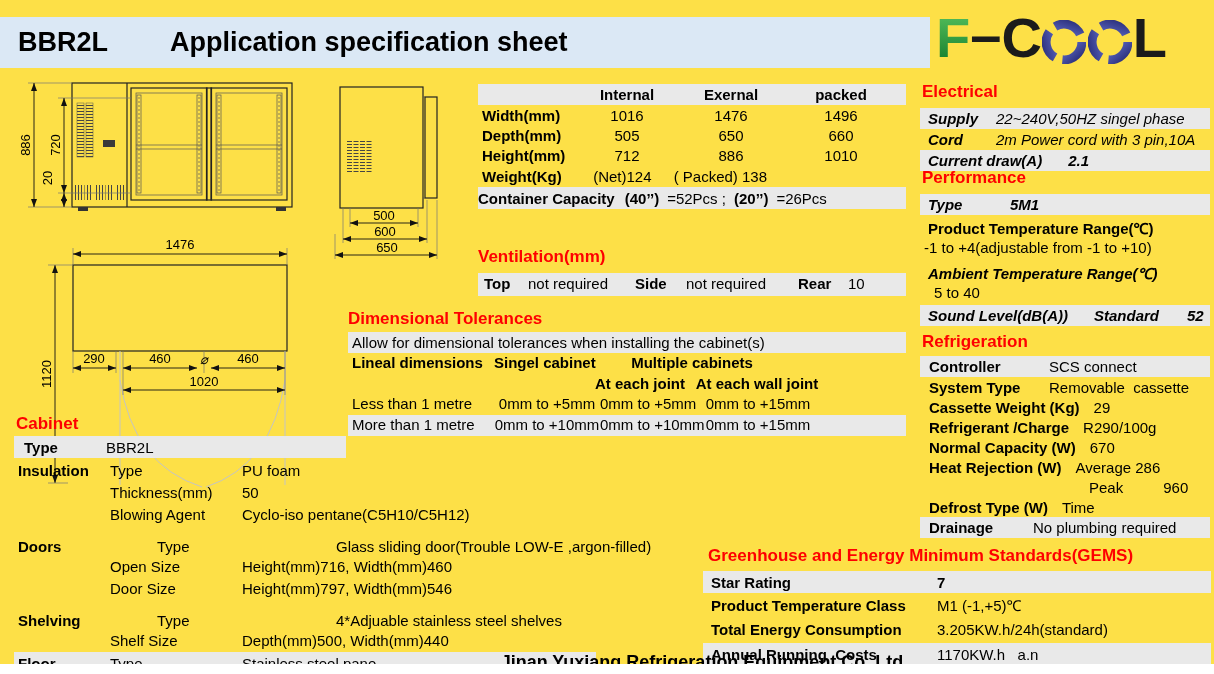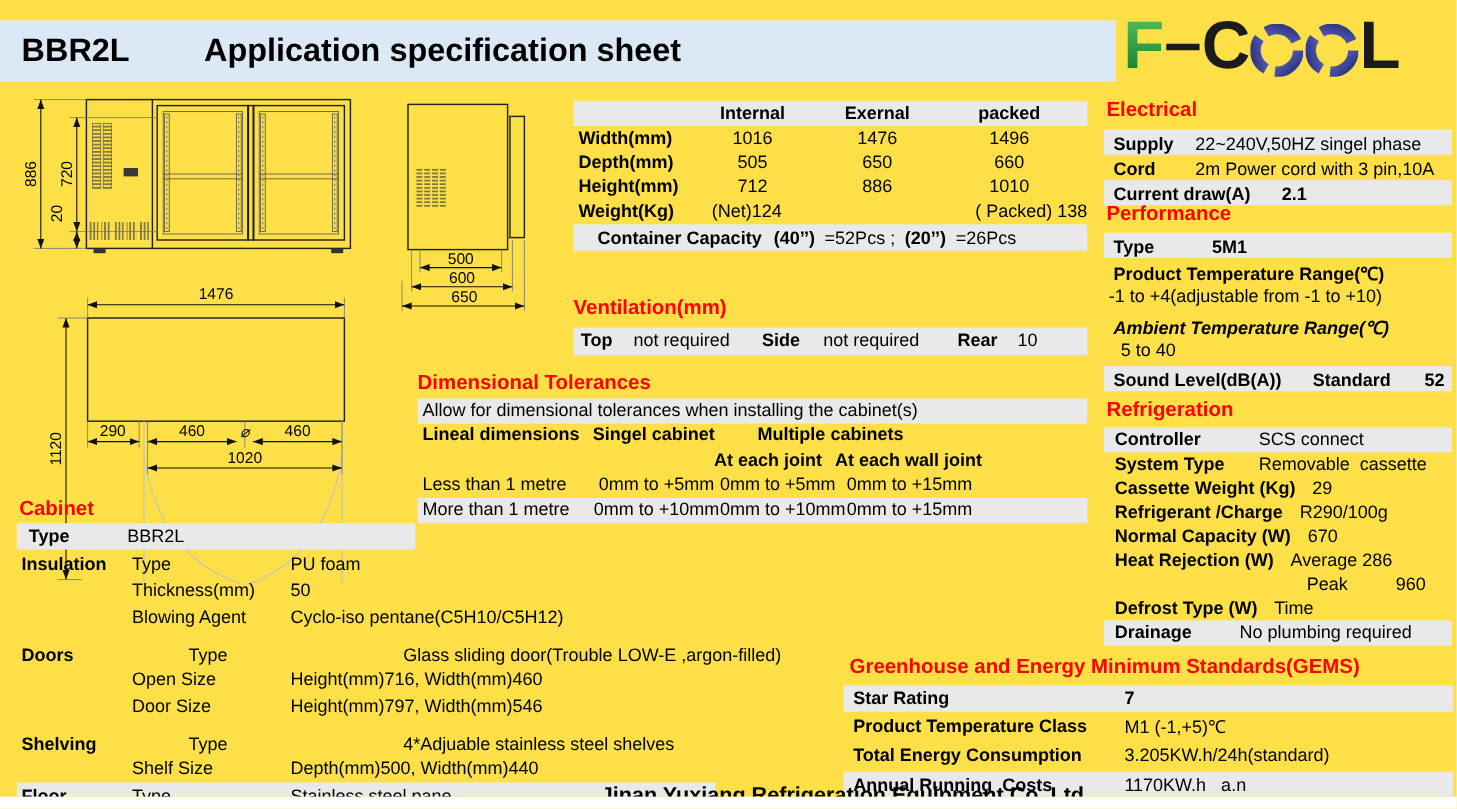--- a/index.html
+++ b/index.html
@@ -32,22 +32,22 @@
   .arc{stroke:#c4c4c4;fill:none;stroke-width:1;}
 
   
   .sec-dims{position:absolute;left:478px;top:84px;width:428px;}
   .t-row{display:flex;align-items:center;height:20px;}
   .t-row.thead{height:21px;}
   .dcl{width:92px;padding-left:4px;font-weight:700;}
   .dc1{width:106px;text-align:center;}
   .dc2{width:102px;text-align:center;}
   .dc3{width:118px;text-align:center;}
-  .wpk{width:240px;text-align:right;}
-  .cap-row{height:22px;padding-left:20px;}
+  .wpk{width:240px;text-align:left;}
+  .cap-row{height:22px;padding-left:0;}
   .ml8{margin-left:8px;} .ml10{margin-left:10px;} .ml16{margin-left:16px;} .ml28{margin-left:28px;} .ml40{margin-left:40px;}
 
   
   .sec-vent{position:absolute;left:478px;top:245px;width:428px;}
   .v-row{position:relative;height:23px;margin-top:4px;}
   .v-row span{position:absolute;top:2px;}
 
   
   .sec-tol{position:absolute;left:348px;top:307px;width:558px;}
   .note{height:21px;line-height:21px;padding-left:4px;margin-top:1px;}
@@ -68,21 +68,21 @@
   .cab-type{width:322px;height:22px;display:flex;align-items:center;padding-left:10px;}
   .cab-type .k{width:82px;font-weight:700;}
   .cab-row{display:grid;grid-template-columns:92px 132px 1fr;height:20px;align-items:center;padding-left:4px;}
   .cab-row .g{font-weight:700;} .cab-row.mt12{margin-top:12px;gap:47px;} .cab-row.mt2{margin-top:2px;}
   .cab-row.floor{height:22px;width:578px;}
 
   
   .sec-elec{position:absolute;left:920px;top:80px;width:290px;}
   .sec-perf{position:absolute;left:920px;top:166px;width:290px;}
   .sec-ref{position:absolute;left:920px;top:330px;width:290px;}
-  .e-row{display:flex;align-items:flex-end;height:21px;padding-left:8px;}
+  .e-row{display:flex;align-items:center;height:21px;padding-left:8px;font-style:italic;}
   .e-row .lb{font-weight:700;margin-right:10px;}
   .w58{min-width:58px;} .w72{min-width:72px;} .kw{min-width:106px;} .kw2{min-width:90px;}
   .p-line{height:19px;line-height:19px;padding-left:8px;}
   .p-line.val{padding-left:4px;height:20px;line-height:20px;}
   .p-line.ind{padding-left:14px;}
   .mt4{margin-top:4px;} .mt6{margin-top:6px;font-style:italic;} .mt2{margin-top:2px;}
   .r-row{display:flex;align-items:center;height:20px;padding-left:9px;}
   .r-row .lb{font-weight:700;margin-right:14px;}
   .spacer160{display:inline-block;width:160px;}
 

